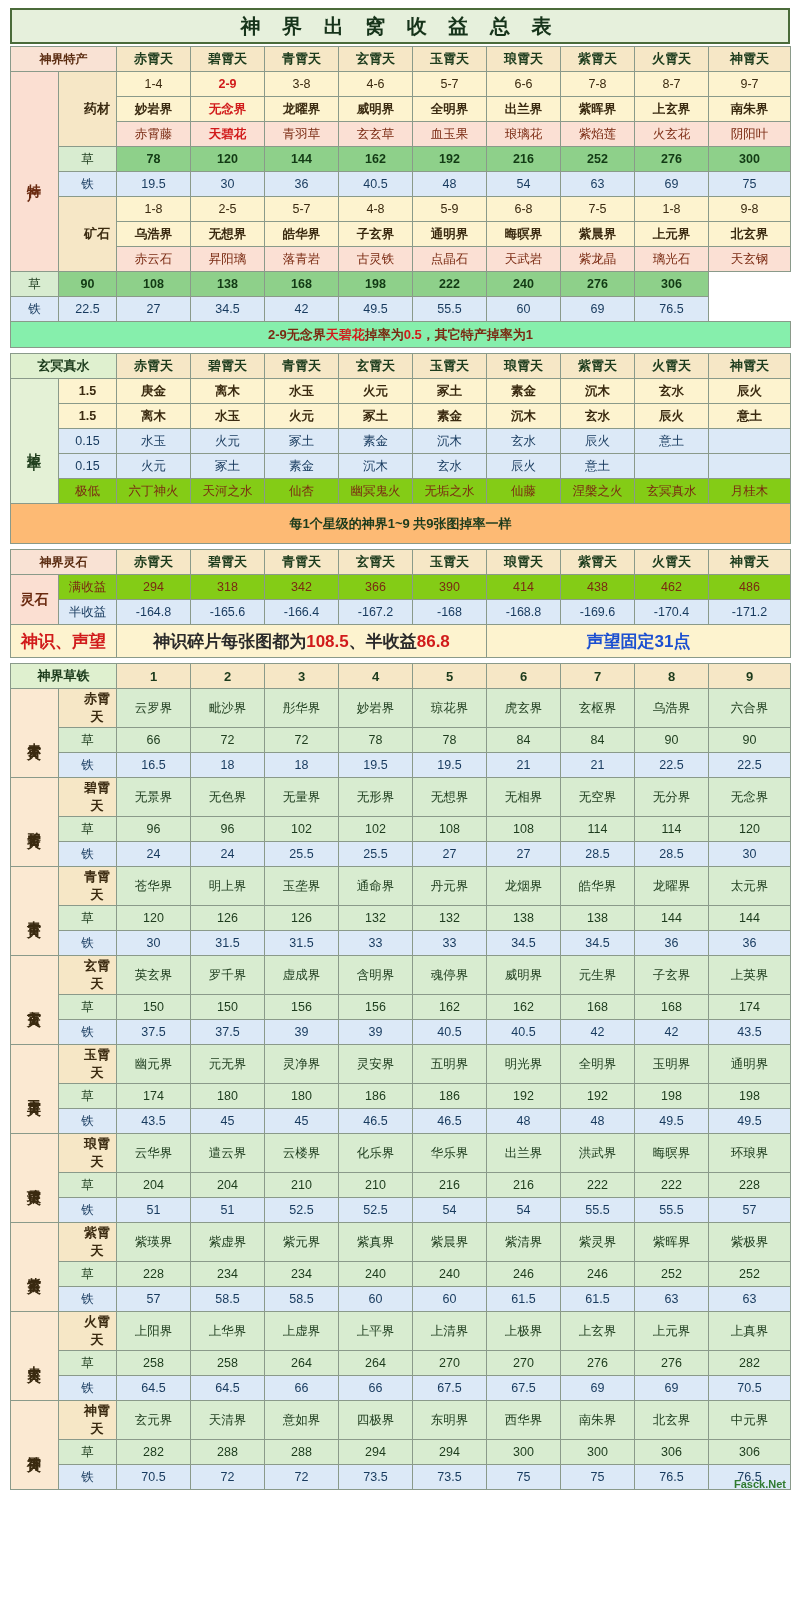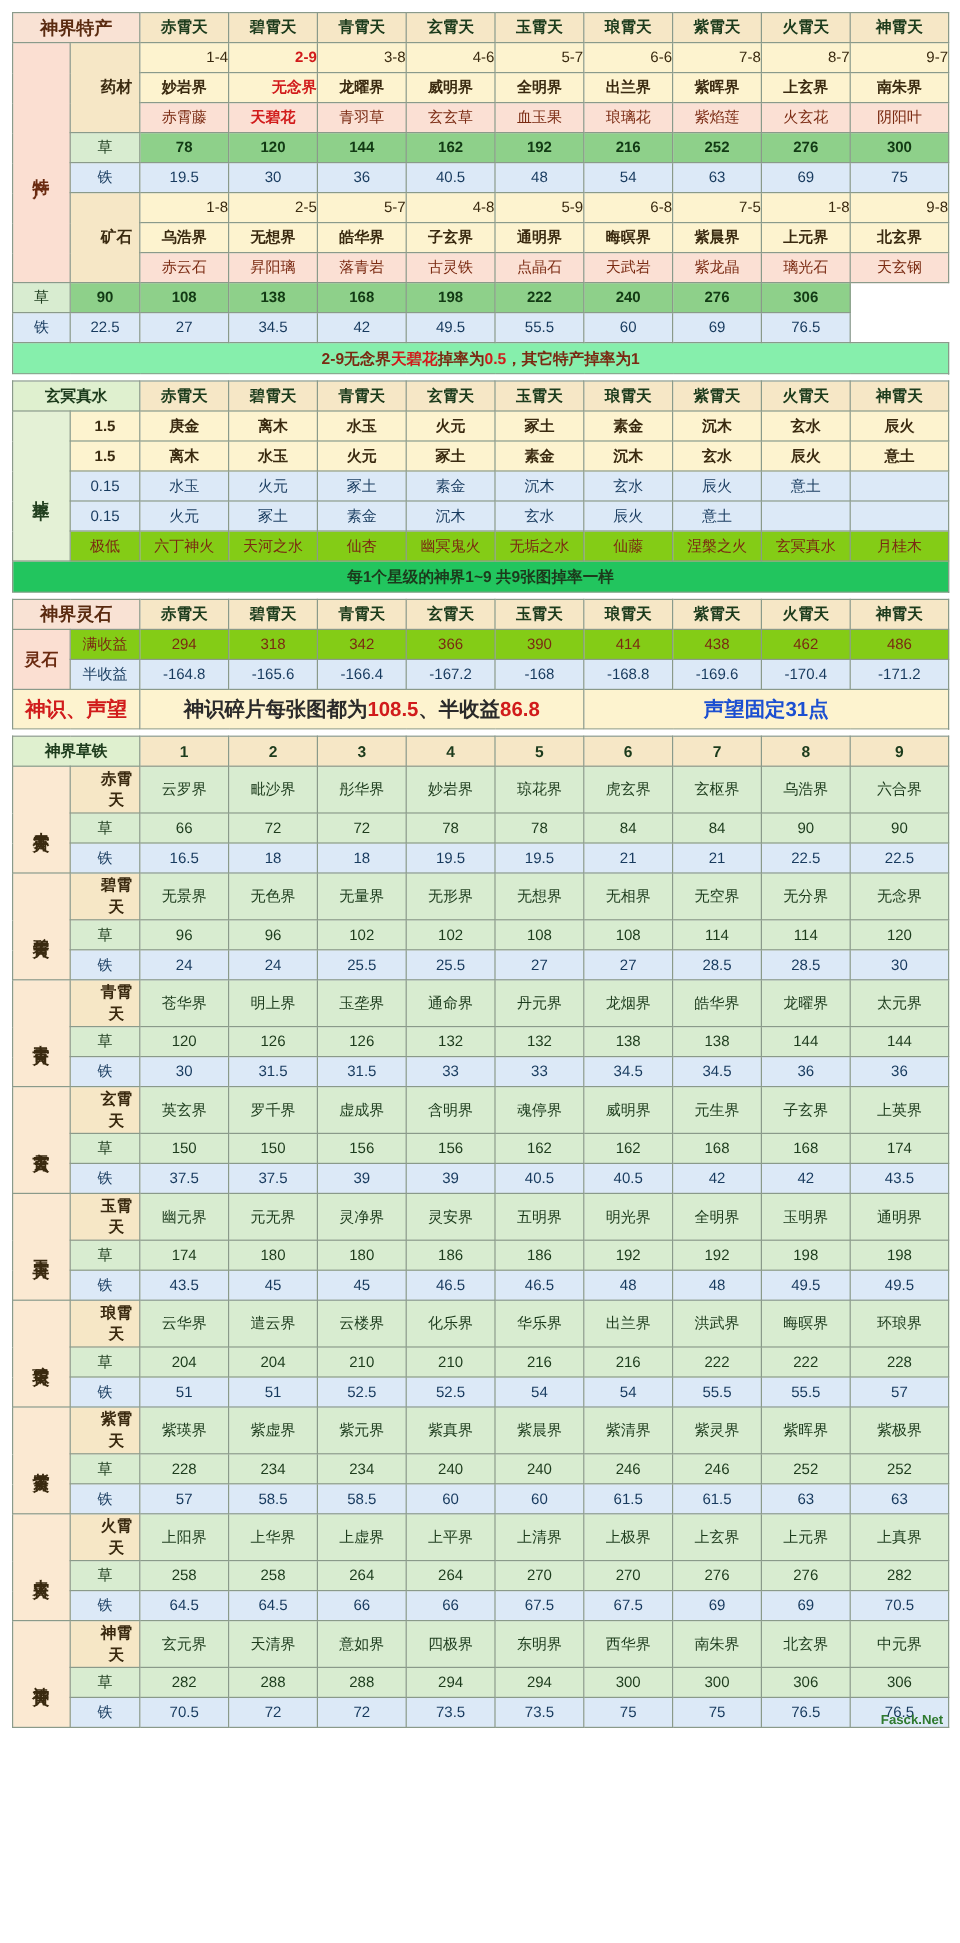--- a/index.html
+++ b/index.html
@@ -3,46 +3,53 @@
 <meta charset="utf-8">
 <style>
   html,body{margin:0;padding:0;background:#fff;}
   body{width:800px;font-family:"Liberation Sans","DejaVu Sans",sans-serif;color:#1a1a1a;}
   .page{width:800px;box-sizing:border-box;padding:8px 10px 2px 10px;}
   table{border-collapse:collapse;width:780px;table-layout:fixed;}
   td,th{border:1px solid #8a9a8a;text-align:center;vertical-align:middle;font-size:12.5px;padding:1px 0;height:25px;box-sizing:border-box;}
   .title-cell{background:#e6f0dc;border:2px solid #4b6b3a;font-size:20px;letter-spacing:8px;font-weight:bold;color:#16331a;height:34px;}
   .hdr{background:#f6e7c6;font-weight:bold;font-size:13px;color:#1c3b1c;}
   .hdr-green{background:#dff0cf;font-weight:bold;font-size:13px;color:#1c3b1c;}
-  .hdr-rose{background:#f9e2d4;font-weight:bold;font-size:15px;color:#5a2b10;}
+  .hdr-rose{background:#f9e2d4;font-weight:bold;font-size:12px;color:#5a2b10;}
   .rowlbl{background:#f6e7c6;font-weight:bold;font-size:13px;color:#3a2a10;padding-left:19px;}
   .sidelbl{background:#fbe9d2;font-weight:bold;font-size:14px;color:#3a2a10;}
   .sidelbl-green{background:#e4f1d6;font-weight:bold;font-size:14px;color:#22401f;}
   .sidelbl-rose{background:#fbdfd2;font-weight:bold;font-size:14px;color:#6a2a10;}
   .blue{background:#dce9f7;color:#173a5e;}
   .green{background:#8ed08a;color:#123a14;font-weight:bold;}
   .green-l{background:#d8ecd0;color:#1c3b1c;}
   .rose{background:#fbe0d4;color:#7a2a12;}
   .rose-b{background:#84cc16;color:#7a2a12;font-weight:normal;}
-  .yellow{background:#fdf3cf;color:#3a2a10;text-align:right;}
+  .yellow{background:#fdf3cf;color:#3a2a10;}
   .yellow-b{background:#fdf3cf;color:#3a2a10;font-weight:bold;}
   .red{color:#d11b1b;font-weight:bold;margin-top:41px;}
   .note{background:#86efac;color:#7a2a12;font-weight:bold;font-size:13px;height:26px;}
-  .note-green{background:#22c55e;color:#1c3b1c;font-weight:bold;font-size:13px;height:26px;}
+  .note-green{background:#fdba74;color:#1c3b1c;font-weight:bold;font-size:13px;height:40px;}
   .note-yellow{background:#fdf3cf;color:#2a2a2a;font-weight:bold;font-size:17px;height:33px;}
   .sep{height:5px;border:none;background:#fff;}
   .v-lbl{writing-mode:vertical-rl;text-orientation:upright;letter-spacing:2px;}
   .watermark{position:absolute;right:14px;bottom:2px;font-size:11px;color:#2f7a2f;font-weight:bold;}
   .wrapper{position:relative;}
 </style>
 </head>
 <body>
 
 <div class="page wrapper">
 
+  <table>
+    <tbody>
+        <tr>
+      <td class="title-cell" colspan="10">神 界 出 窝 收 益 总 表</td>
+    </tr>
+  </tbody>
+    </table>
 
   <table style="margin-top:2px;">
     <colgroup>
       <col style="width:48px">
         <col style="width:58px">
       <col style="width:74px">
         <col style="width:74px">
         <col style="width:74px">
         <col style="width:74px">
       <col style="width:74px">

